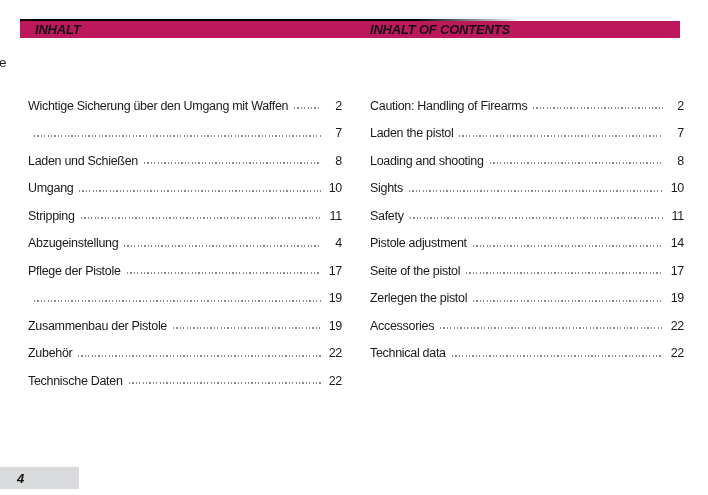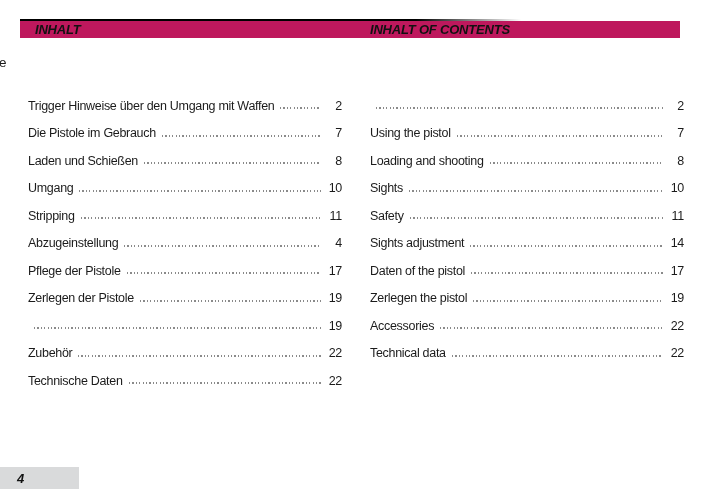--- a/index.html
+++ b/index.html
@@ -121,26 +121,25 @@
     <span class="bar-header right">INHALT OF CONTENTS</span>
   </div>
 
   <span class="col-label seite">Seite</span>
   <span class="col-label page">Page</span>
 
   <div class="toc">
 
     <div class="toc-col">
       <div class="row">
-        <span class="t">Trigger Hinweise über den Umgang mit Waffen</span>
+        <span class="t">Wichtige Sicherung über den Umgang mit Waffen</span>
         <span class="leader"></span>
         <span class="p">2</span>
       </div>
       <div class="row">
-        <span class="t">Die Pistole im Gebrauch</span>
         <span class="leader"></span>
         <span class="p">7</span>
       </div>
       <div class="row">
         <span class="t">Laden und Schießen</span>
         <span class="leader"></span>
         <span class="p">8</span>
       </div>
       <div class="row">
         <span class="t">Umgang</span>
@@ -156,72 +155,73 @@
         <span class="t">Abzugeinstellung</span>
         <span class="leader"></span>
         <span class="p">4</span>
       </div>
       <div class="row">
         <span class="t">Pflege der Pistole</span>
         <span class="leader"></span>
         <span class="p">17</span>
       </div>
       <div class="row">
-        <span class="t">Zerlegen der Pistole</span>
         <span class="leader"></span>
         <span class="p">19</span>
       </div>
       <div class="row">
+        <span class="t">Zusammenbau der Pistole</span>
         <span class="leader"></span>
         <span class="p">19</span>
       </div>
       <div class="row">
         <span class="t">Zubehör</span>
         <span class="leader"></span>
         <span class="p">22</span>
       </div>
       <div class="row">
         <span class="t">Technische Daten</span>
         <span class="leader"></span>
         <span class="p">22</span>
       </div>
     </div>
 
     <div class="toc-col">
       <div class="row">
+        <span class="t">Caution: Handling of Firearms</span>
         <span class="leader"></span>
         <span class="p">2</span>
       </div>
       <div class="row">
-        <span class="t">Using the pistol</span>
+        <span class="t">Laden the pistol</span>
         <span class="leader"></span>
         <span class="p">7</span>
       </div>
       <div class="row">
         <span class="t">Loading and shooting</span>
         <span class="leader"></span>
         <span class="p">8</span>
       </div>
       <div class="row">
         <span class="t">Sights</span>
         <span class="leader"></span>
         <span class="p">10</span>
       </div>
       <div class="row">
         <span class="t">Safety</span>
         <span class="leader"></span>
         <span class="p">11</span>
       </div>
       <div class="row">
-        <span class="t">Sights adjustment</span>
+        <span class="t">Pistole adjustment</span>
         <span class="leader"></span>
         <span class="p">14</span>
       </div>
       <div class="row">
-        <span class="t">Daten of the pistol</span>
+        <span class="t">Seite of the pistol</span>
         <span class="leader"></span>
         <span class="p">17</span>
       </div>
       <div class="row">
         <span class="t">Zerlegen the pistol</span>
         <span class="leader"></span>
         <span class="p">19</span>
       </div>
       <div class="row">
         <span class="t">Accessories</span>

